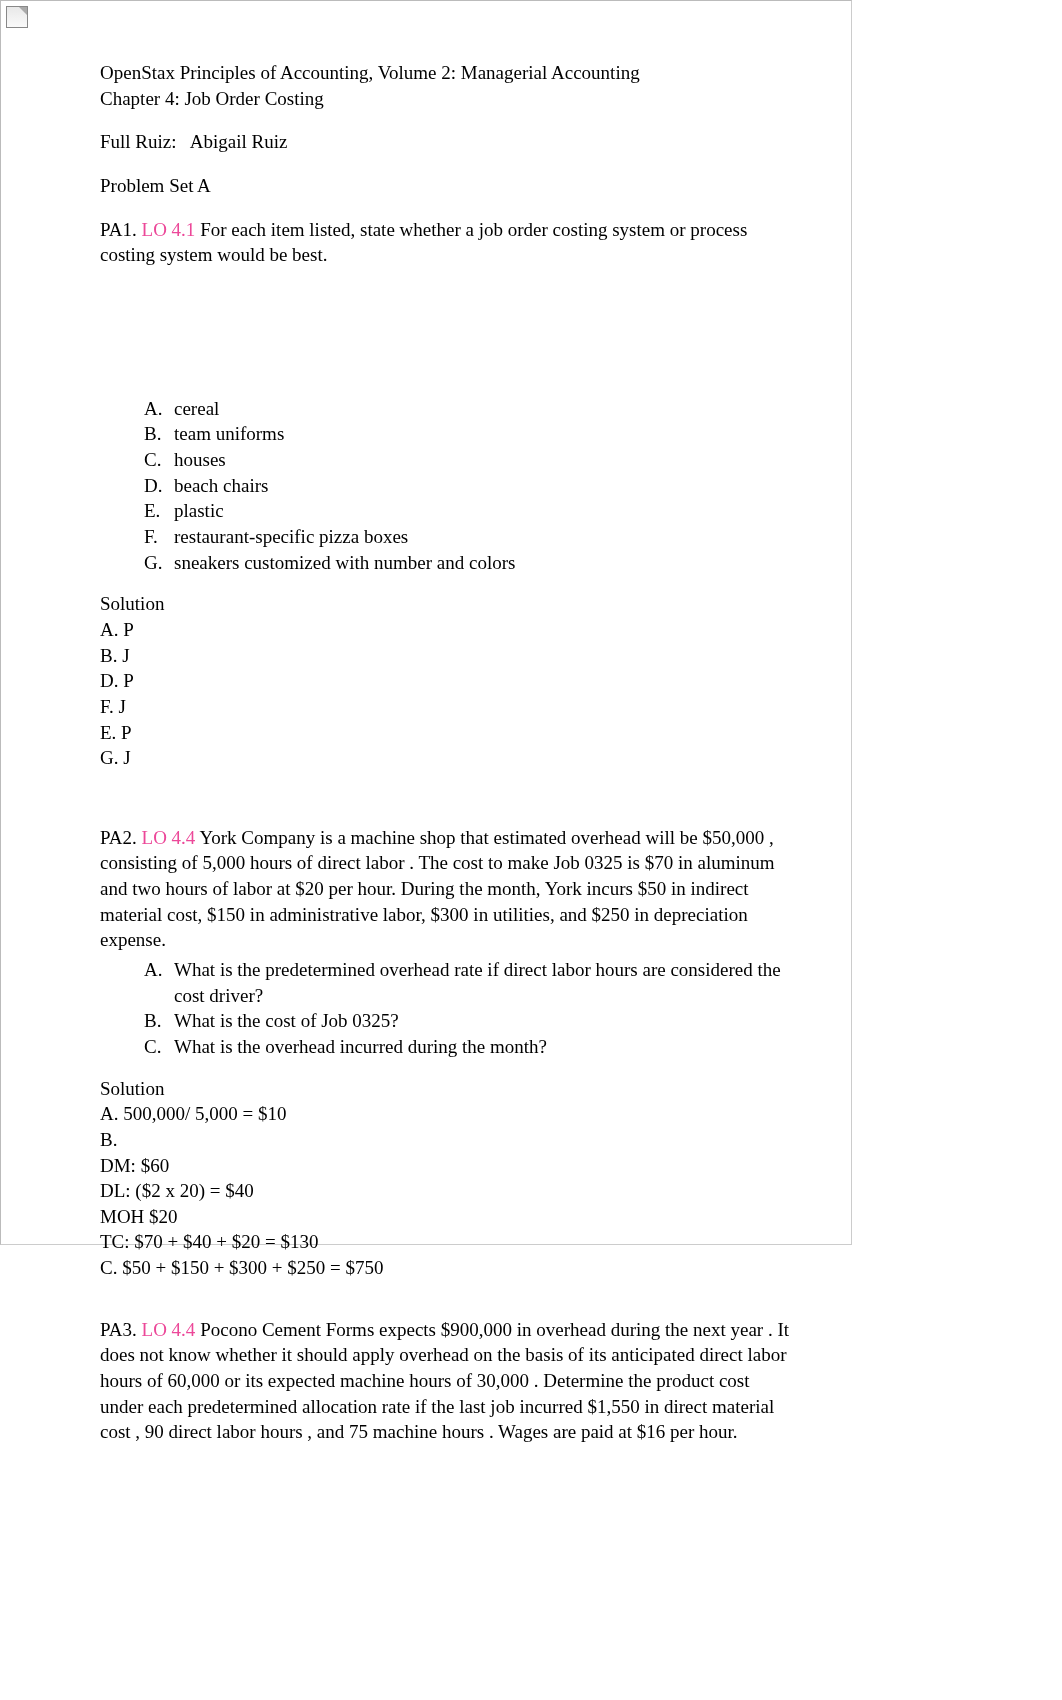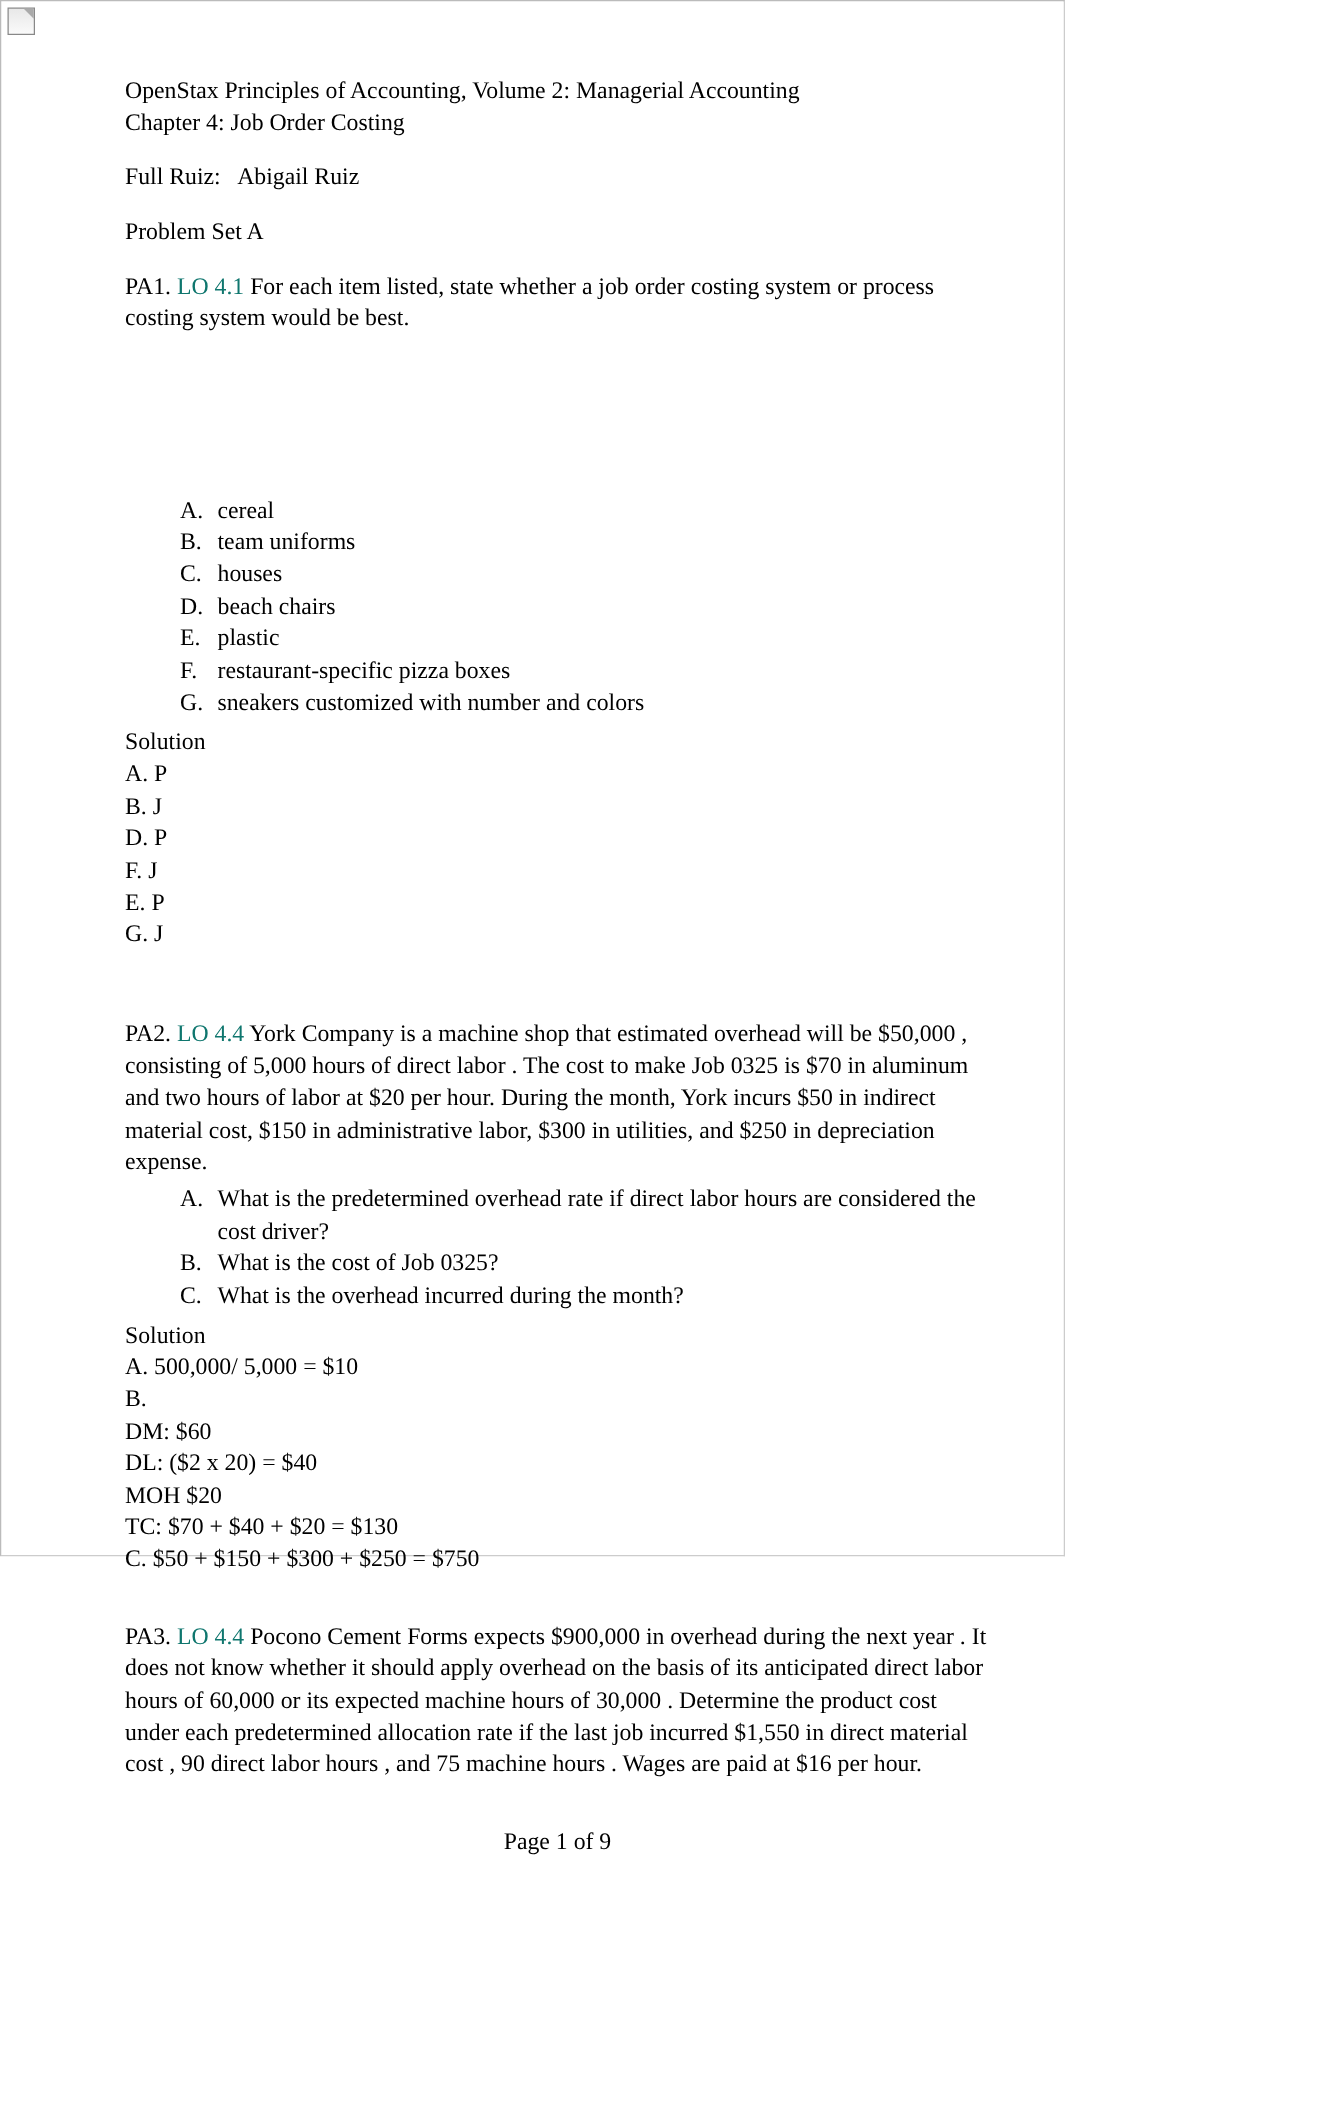--- a/index.html
+++ b/index.html
@@ -62,34 +62,34 @@
     .problem-set-label {
       margin-bottom: 18px;
     }
     .problem {
       margin-bottom: 18px;
     }
     .problem-text {
       margin-bottom: 4px;
     }
     .lo-link {
-      color: #0f766e;
+      color: #ec4899;
     }
     .sublist {
       margin-left: 44px;
       margin-top: 4px;
     }
     .sublist .item {
       display: flex;
     }
     .sublist .marker {
       min-width: 30px;
     }
     .solution-block {
-      margin-top: 6px;
+      margin-top: 16px;
     }
     .solution-line {
       display: block;
     }
     .gap {
       height: 120px;
     }
     .gap-small {
       height: 36px;
     }
@@ -212,15 +212,14 @@
 
   <div class="problem">
     <div class="problem-text">
       <span>PA3.</span>
       <span> </span>
       <span class="lo-link">LO 4.4</span>
       <span> Pocono Cement Forms expects $900,000 in overhead during the next year   . It does not know whether it should apply overhead on the basis of its anticipated direct labor hours of 60,000  or its expected machine hours of 30,000  . Determine the product cost under each predetermined allocation rate if the last job incurred $1,550 in direct material cost   , 90 direct labor hours  , and 75 machine hours . Wages are paid at $16 per hour.</span>
     </div>
   </div>
 
-  <div class="page-number">Page 1 of 9</div>
 
 </div>
 
 </body></html>

